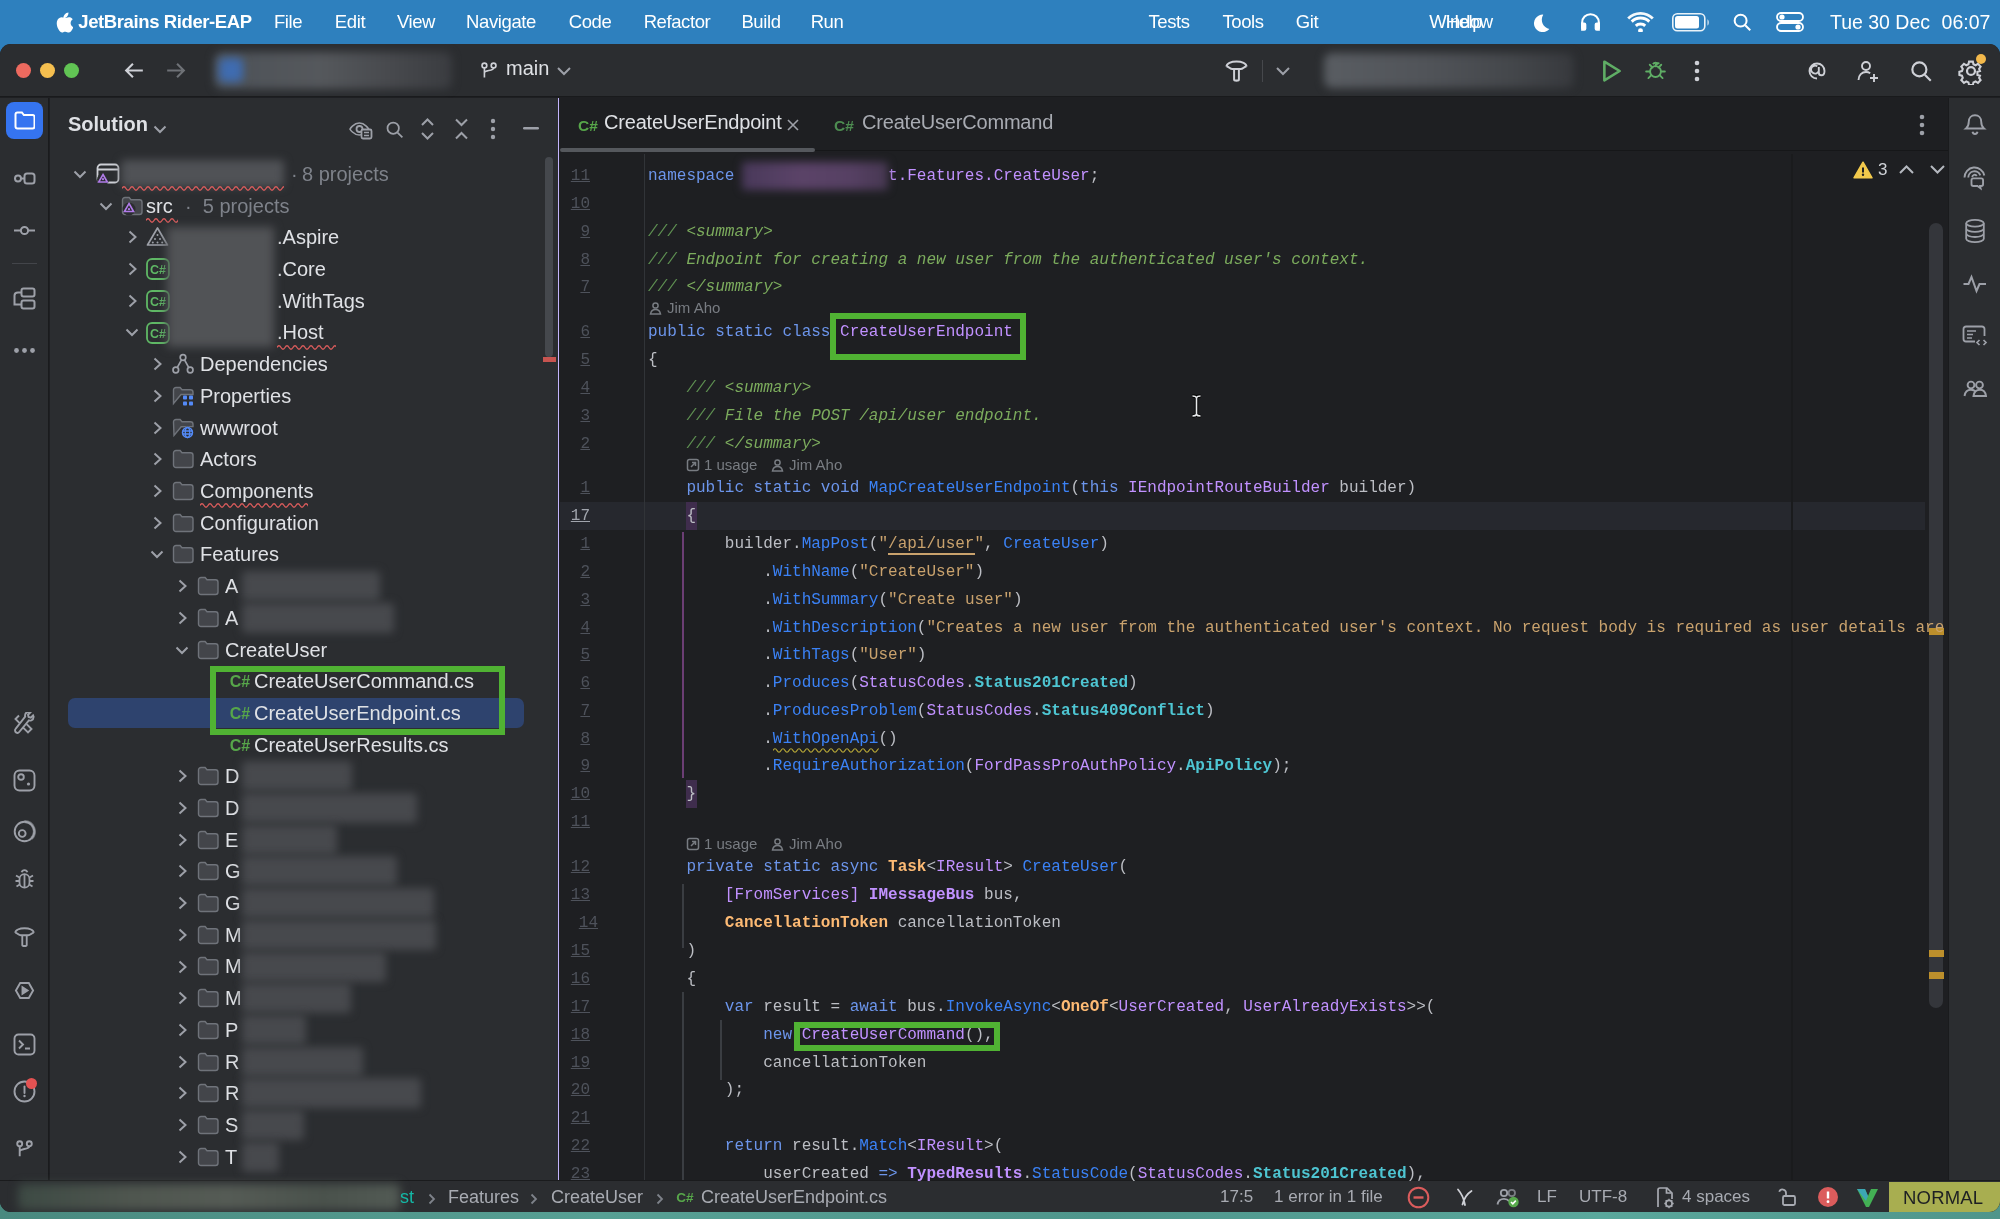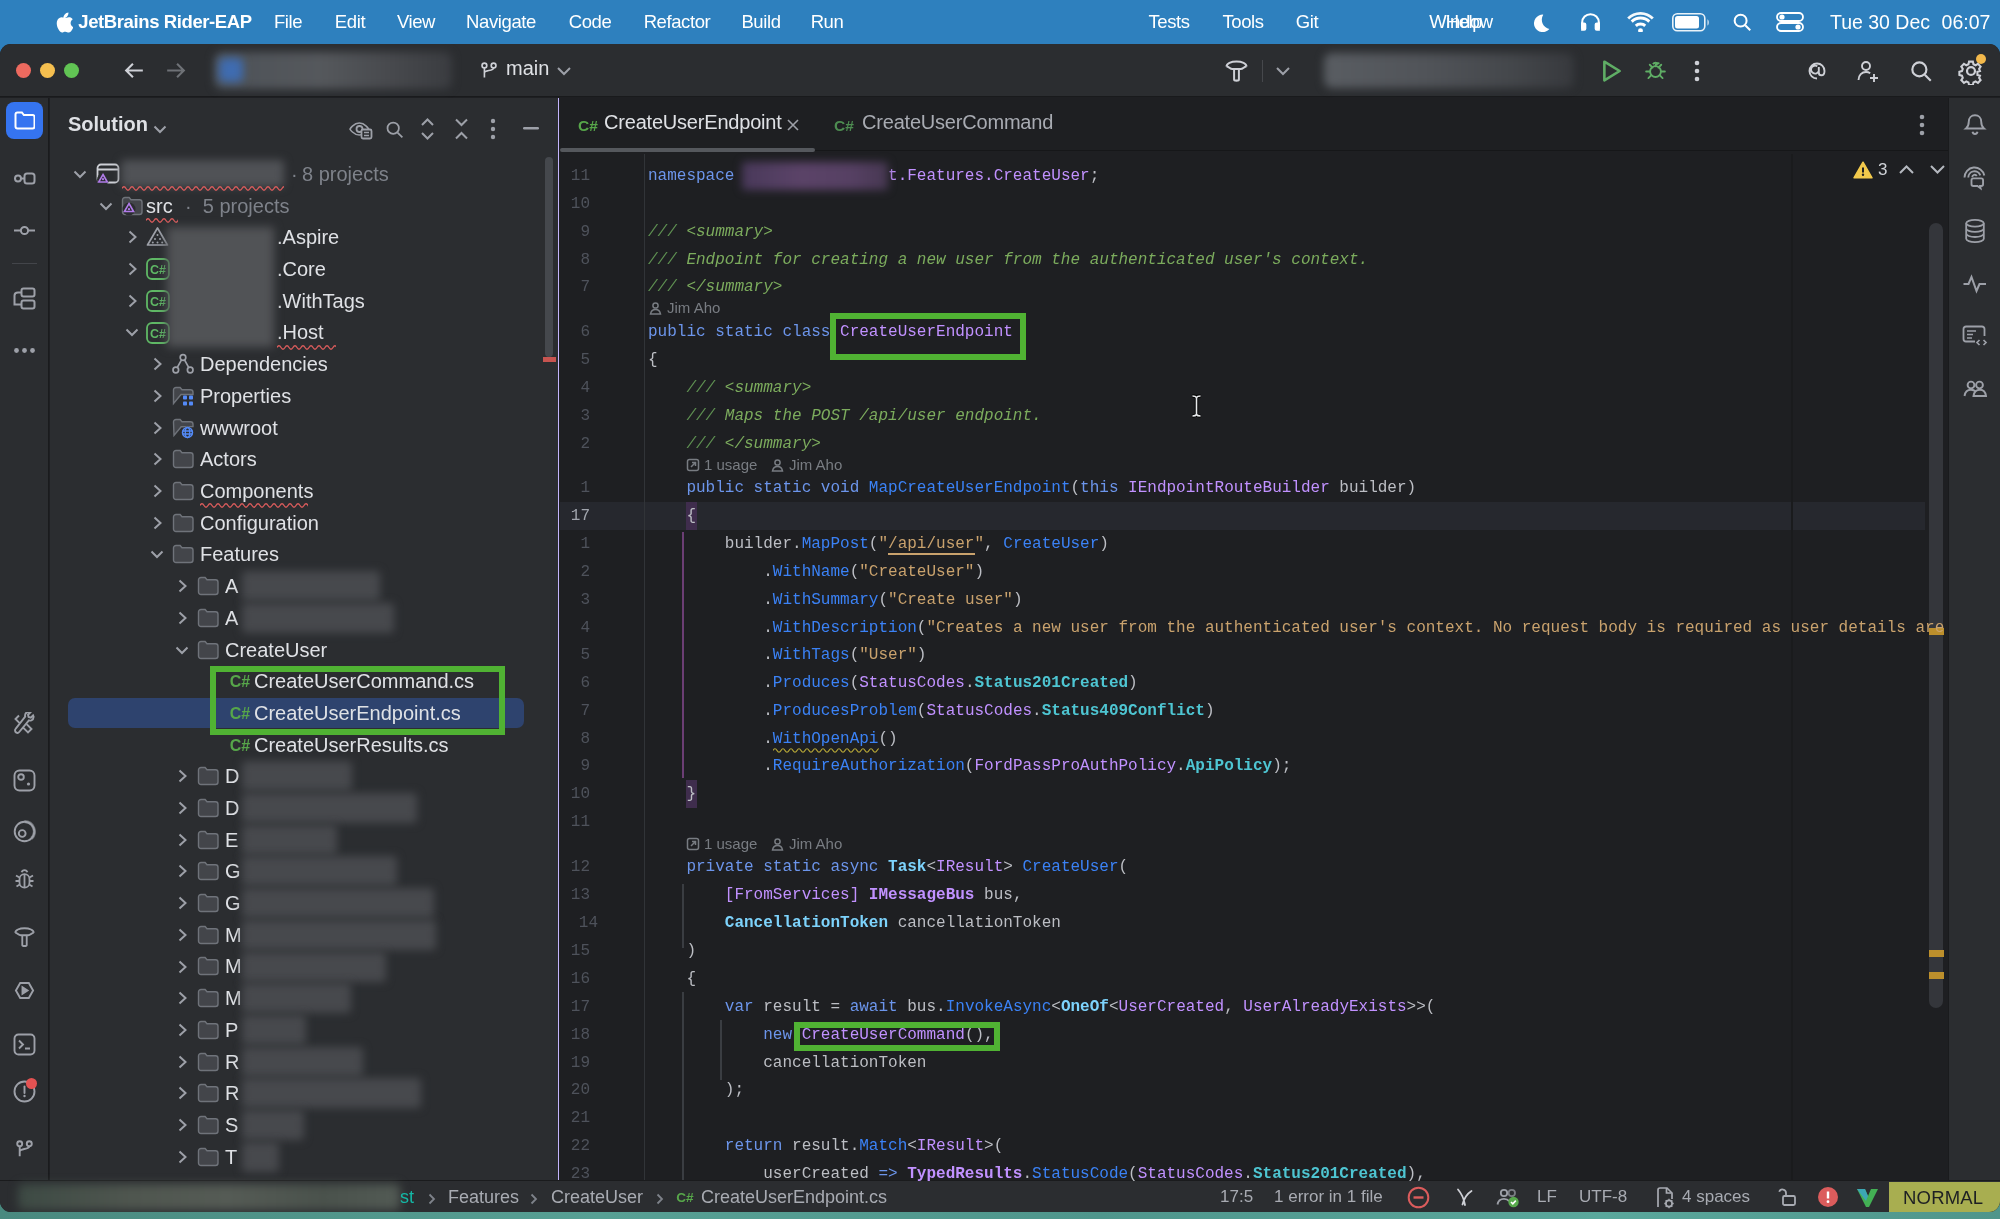--- a/index.html
+++ b/index.html
@@ -16,28 +16,28 @@
   #window { position:absolute; left:0; top:44px; width:2000px; height:1168px; background:#1E1F22;
     border-radius:11px; overflow:hidden; }
   #titlebar { position:absolute; left:0; top:0; width:2000px; height:53px; background:#2B2D30; border-bottom:1px solid #191A1C; }
   #leftstripe { position:absolute; left:0; top:54px; width:49px; height:1082px; background:#2B2D30; border-right:1px solid #1A1B1D; }
   #solpanel { position:absolute; left:50px; top:54px; width:509px; height:1082px; background:#2B2D30; border-right:1px solid #c4b5fd; }
   #editor { position:absolute; left:560px; top:54px; width:1388px; height:1082px; background:#1E1F22; }
   #rightstripe { position:absolute; left:1948px; top:54px; width:52px; height:1082px; background:#2B2D30; border-left:1px solid #1A1B1D; }
   #statusbar { position:absolute; left:0; top:1136px; width:2000px; height:32px; background:#2B2D30; border-top:1px solid #1A1B1D; }
   
   .cl { position:absolute; left:648px; white-space:pre; font-family:"Liberation Mono", monospace; font-size:16px; line-height:28px; height:28px; color:#BCBEC4; }
-  .ln { position:absolute; left:556px; width:34px; text-align:right; font-family:"Liberation Mono", monospace; font-size:16px; line-height:28px; height:28px; color:#4E525B; }
+  .ln { position:absolute; left:556px; width:34px; text-align:right; font-family:"Liberation Mono", monospace; font-size:16px; line-height:28px; height:28px; color:#4E525B;text-decoration:underline; }
   .k { color:#6C95EB; }
   .m { color:#3b82f6; }
   .c { color:#C191FF; }
   .cb { color:#C191FF; font-weight:bold; }
   .s { color:#C9A26D; }
   .cn { color:#4EC5D2; font-weight:bold; }
-  .wb { color:#7dd3fc; font-weight:bold; }
+  .wb { color:#fdba74; font-weight:bold; }
   .cm { color:#7CAC5D; font-style:italic; }
   .cs { color:#5F9152; font-style:italic; }
   .inlay { position:absolute; color:#787C82; font-size:15px; line-height:20px; height:20px; white-space:pre; }
   .tlabel { position:absolute; font-size:20px; line-height:32px; color:#DFE1E5; white-space:nowrap; }
   .tgray { color:#7E828A; }
   svg { display:block; }
 </style>
 </head>
 <body>
 <div id="wallbottom"></div>
@@ -569,21 +569,21 @@
   <div class="cl" style="top:148px;left:88px"><span class="cs">/// </span><span class="cm">Endpoint for creating a new user from the authenticated user's context.</span></div>
   <div class="ln" style="top:175px;left:0;width:30px;">7</div>
   <div class="cl" style="top:175px;left:88px"><span class="cs">/// </span><span class="cm">&lt;/summary&gt;</span></div>
   <div class="ln" style="top:220px;left:0;width:30px;">6</div>
   <div class="cl" style="top:220px;left:88px"><span class="k">public static class</span> <span class="c">CreateUserEndpoint</span></div>
   <div class="ln" style="top:248px;left:0;width:30px;">5</div>
   <div class="cl" style="top:248px;left:88px">{</div>
   <div class="ln" style="top:276px;left:0;width:30px;">4</div>
   <div class="cl" style="top:276px;left:88px">    <span class="cs">/// </span><span class="cm">&lt;summary&gt;</span></div>
   <div class="ln" style="top:304px;left:0;width:30px;">3</div>
-  <div class="cl" style="top:304px;left:88px">    <span class="cs">/// </span><span class="cm">Maps the POST /api/user endpoint.</span></div>
+  <div class="cl" style="top:304px;left:88px">    <span class="cs">/// </span><span class="cm">File the POST /api/user endpoint.</span></div>
   <div class="ln" style="top:332px;left:0;width:30px;">2</div>
   <div class="cl" style="top:332px;left:88px">    <span class="cs">/// </span><span class="cm">&lt;/summary&gt;</span></div>
   <div class="ln" style="top:376px;left:0;width:30px;">1</div>
   <div class="cl" style="top:376px;left:88px">    <span class="k">public static void</span> <span class="m">MapCreateUserEndpoint</span>(<span class="k">this</span> <span class="c">IEndpointRouteBuilder</span> builder)</div>
   <div class="ln" style="top:404px;left:0;width:30px;color:#A1A5AD">17</div>
   <div class="cl" style="top:404px;left:88px">    {</div>
   <div class="ln" style="top:432px;left:0;width:30px;">1</div>
   <div class="cl" style="top:432px;left:88px">        builder.<span class="m">MapPost</span>(<span class="s">"/api/user"</span>, <span class="m">CreateUser</span>)</div>
   <div class="ln" style="top:460px;left:0;width:30px;">2</div>
   <div class="cl" style="top:460px;left:88px">            .<span class="m">WithName</span>(<span class="s">"CreateUser"</span>)</div>

